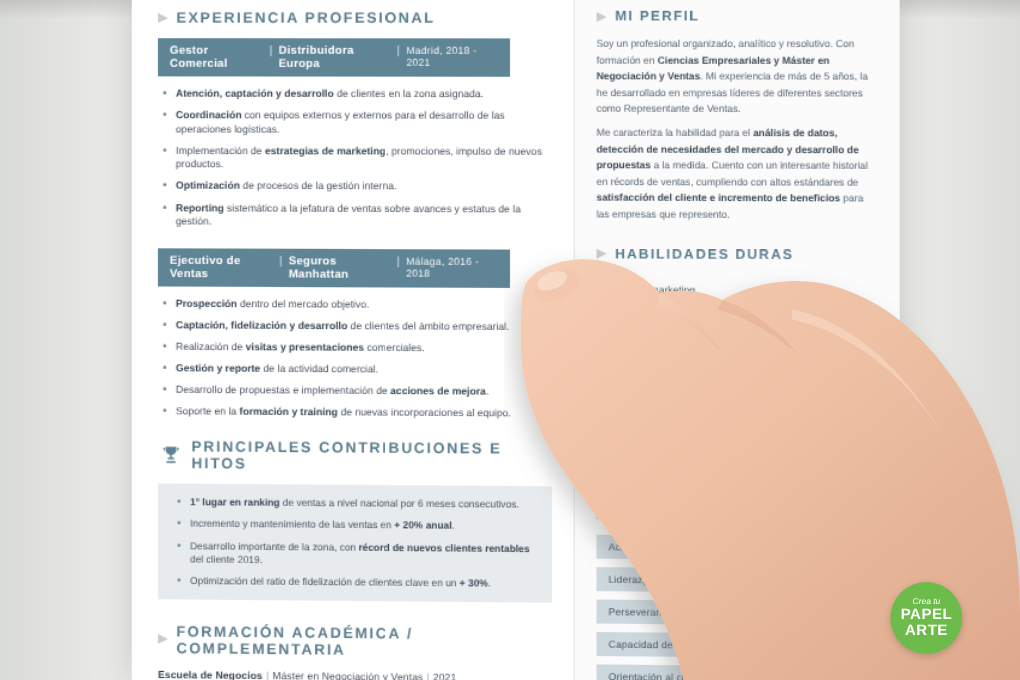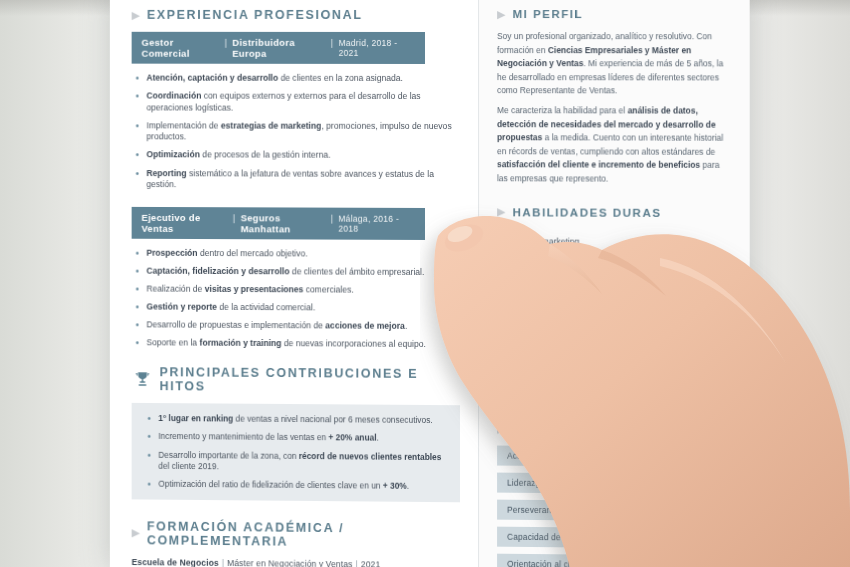--- a/index.html
+++ b/index.html
@@ -381,13 +381,18 @@
         C 26 158, 14 122, 14 86
         C 14 66, 14 50, 18 38 Z"></path>
       <path fill="url(#skin2)" opacity=".55" d="M130 46 C 150 58, 168 76, 182 96 C 166 80, 148 66, 128 58 Z"></path>
       <path fill="#e0ab8c" opacity=".45" d="M182 52 C 206 60, 228 76, 246 98 C 224 80, 202 66, 178 60 Z"></path>
       <path fill="#fbe0cd" opacity=".5" d="M240 60 C 292 70, 340 116, 372 176 C 344 124, 298 82, 240 68 Z"></path>
       <ellipse cx="44" cy="40" rx="20" ry="12" fill="#f3c7ae" transform="rotate(-22 44 40)"></ellipse>
       <ellipse cx="40" cy="36" rx="13" ry="7" fill="#f7dbc8" transform="rotate(-22 40 36)"></ellipse>
     </g>
   </svg>
 
+  <div class="logo-badge">
+    <span class="l1">Crea tu</span>
+    <span class="l2">PAPEL</span>
+    <span class="l3">ARTE</span>
+  </div>
 </div>
 
 </body></html>

